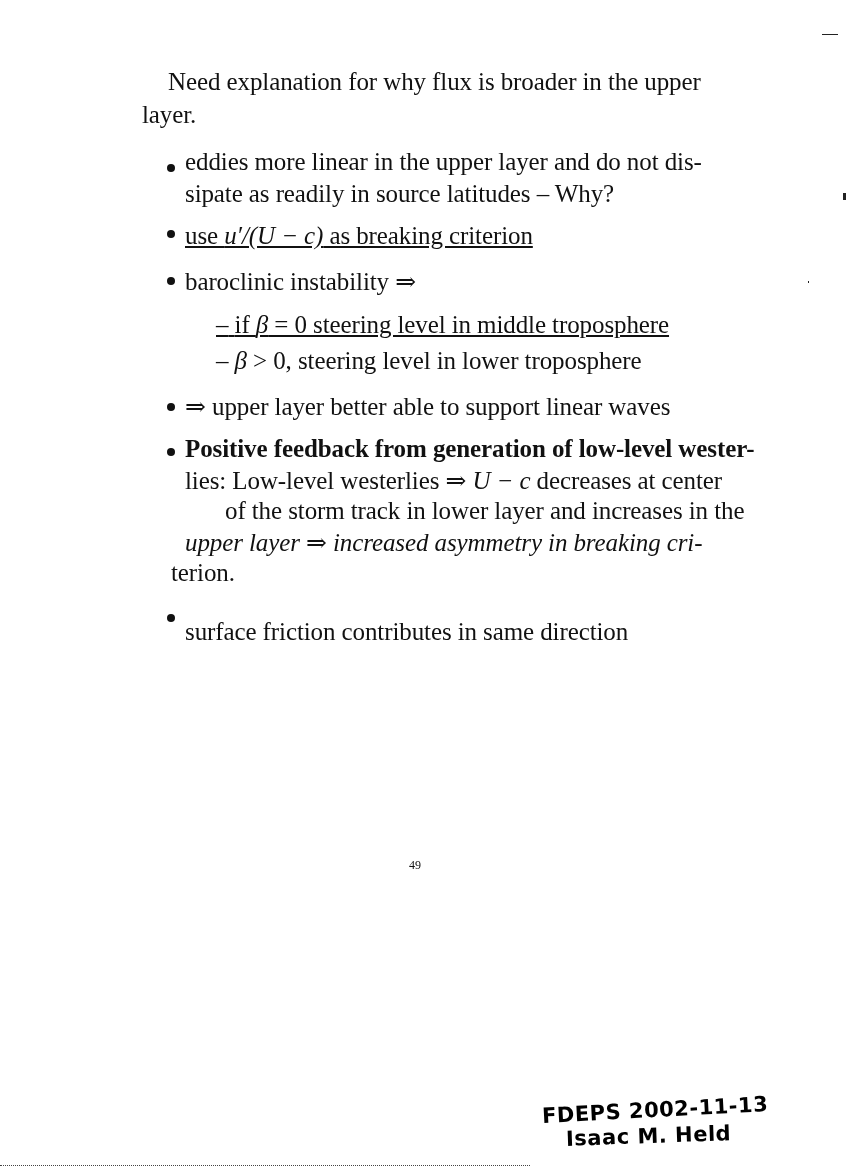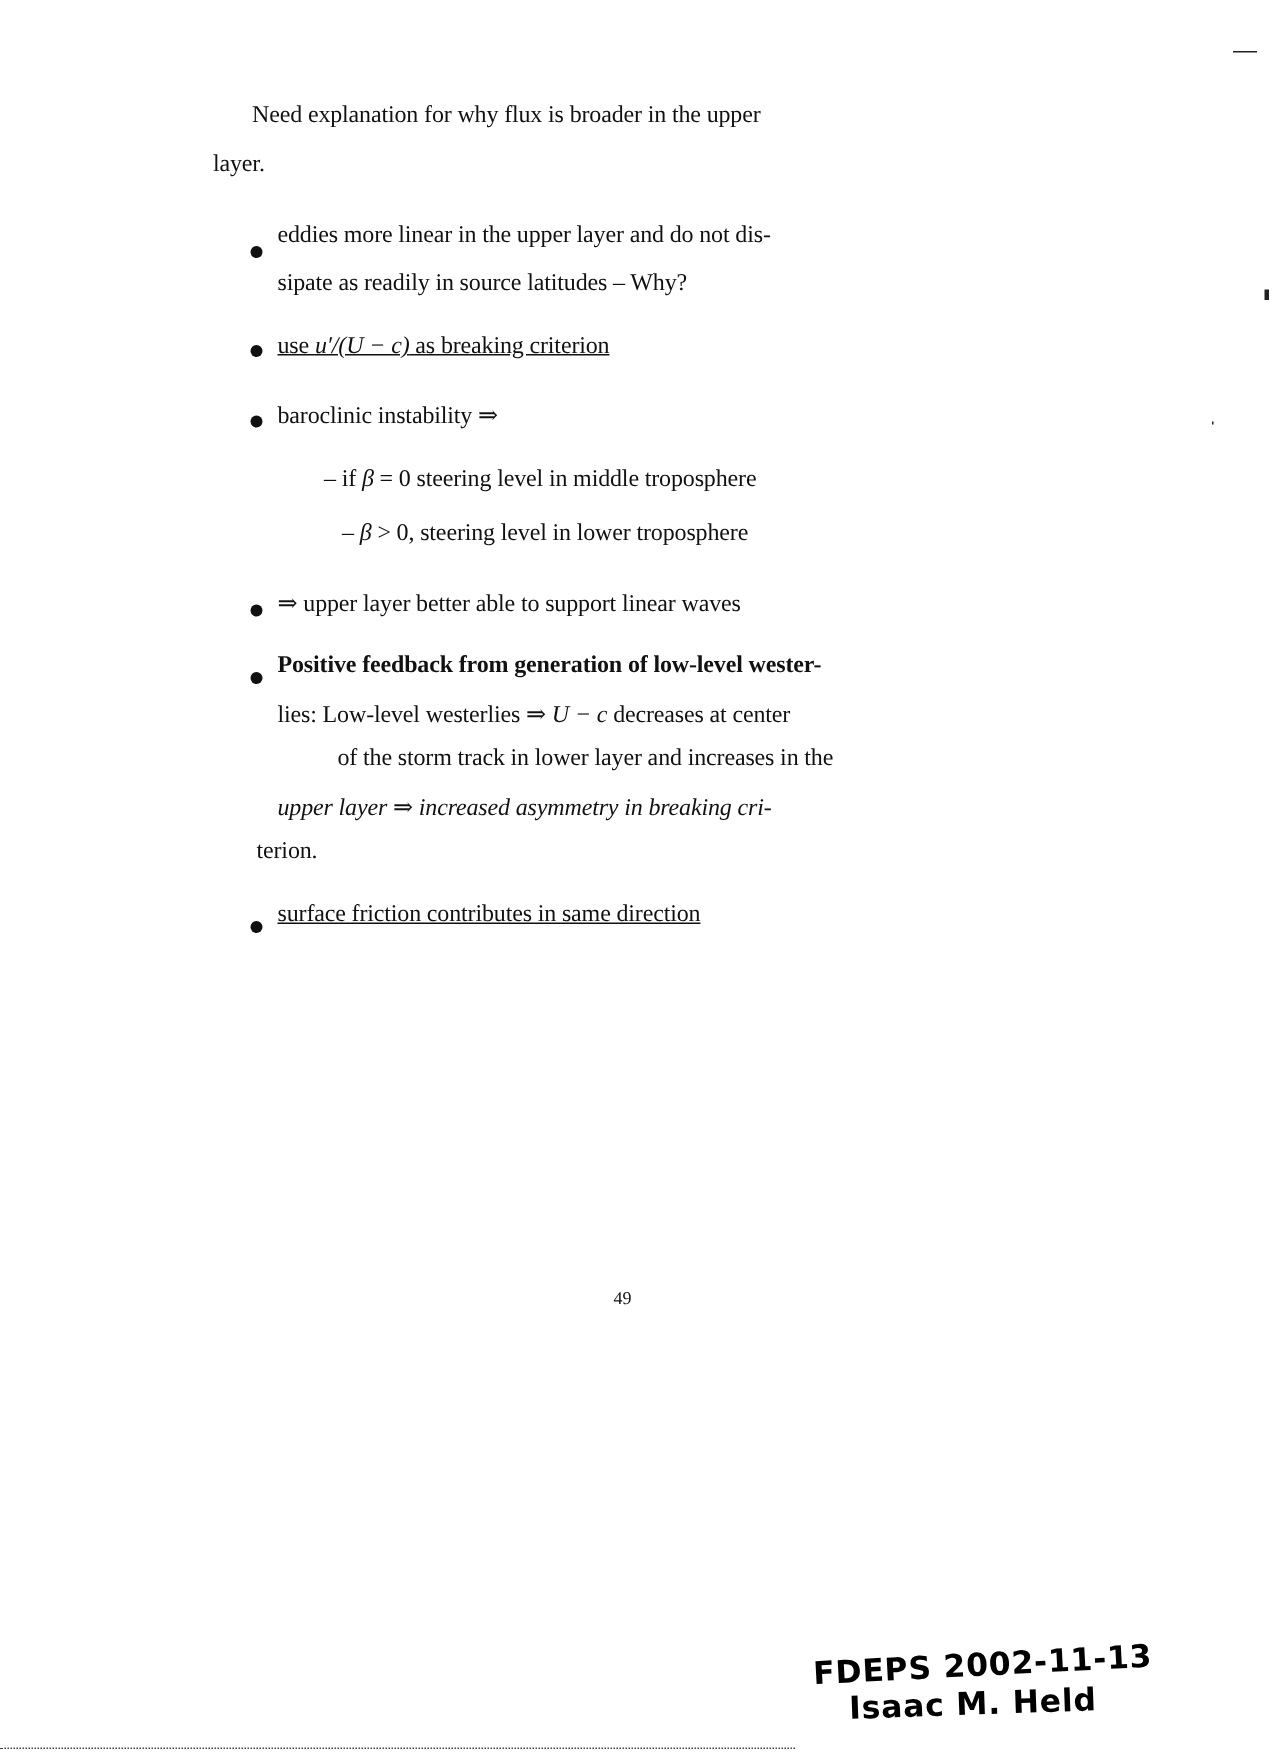--- a/index.html
+++ b/index.html
@@ -1,18 +1,18 @@
 <!DOCTYPE html>
 <html><head>
 <meta charset="utf-8">
 <style>
   html, body { margin: 0; padding: 0; background: #ffffff; }
   body { width: 848px; height: 1169px; position: relative; overflow: hidden;
          font-family: "Liberation Serif", "DejaVu Serif", serif; color: #111; }
-  .line { position: absolute; font-size: 16px; white-space: nowrap; letter-spacing: -0.1px; }
+  .line { position: absolute; font-size: 25px; white-space: nowrap; letter-spacing: -0.1px; }
   .bullet { position: absolute; width: 8px; height: 8px; border-radius: 50%; background: #111; }
   .math { font-style: italic; }
   .pagenum { position: absolute; left: 409px; top: 858px; font-size: 12px; }
   .sig { position: absolute; font-family: "DejaVu Sans", sans-serif; font-weight: bold; color: #000; font-size: 21px; letter-spacing: 0.5px; }
   .edge-dots { position: absolute; left: 0; top: 1165px; width: 530px; height: 0; border-top: 1px dotted #444; }
   .speck { position: absolute; background: #222; }
 </style>
 </head>
 <body>
 
@@ -21,35 +21,35 @@
 
 <div class="bullet" style="left:167px; top:164px;"></div>
 <div class="line" style="left:185px; top:148px;">eddies more linear in the upper layer and do not dis-</div>
 <div class="line" style="left:185px; top:180px;">sipate as readily in source latitudes – Why?</div>
 
 <div class="bullet" style="left:167px; top:230px;"></div>
 <div class="line" style="left:185px; top:222px;text-decoration:underline;"><span>use </span><span class="math">u′/(U − c)</span><span> as breaking criterion</span></div>
 
 <div class="bullet" style="left:167px; top:277px;"></div>
 <div class="line" style="left:185px; top:267px;">baroclinic instability ⇒</div>
-<div class="line" style="left:216px; top:311px;"><span>–</span> <span>if </span><span class="math">β</span><span> = 0 steering level in middle troposphere</span></div>
-<div class="line" style="left:216px; top:347px;margin-left:12px;"><span>–</span> <span class="math">β</span><span> &gt; 0, steering level in lower troposphere</span></div>
+<div class="line" style="left:216px; top:311px;text-decoration:underline;"><span>–</span> <span>if </span><span class="math">β</span><span> = 0 steering level in middle troposphere</span></div>
+<div class="line" style="left:216px; top:347px;"><span>–</span> <span class="math">β</span><span> &gt; 0, steering level in lower troposphere</span></div>
 
 <div class="bullet" style="left:167px; top:403px;"></div>
 <div class="line" style="left:185px; top:392px;">⇒ upper layer better able to support linear waves</div>
 
 <div class="bullet" style="left:167px; top:448px;"></div>
 <div class="line" style="left:185px; top:435px;font-weight:bold;">Positive feedback from generation of low-level wester-</div>
 <div class="line" style="left:185px; top:466px;"><span>lies:  Low-level westerlies ⇒ </span><span class="math">U − c</span><span> decreases at center</span></div>
 <div class="line" style="left:185px; top:497px;margin-left:40px;">of the storm track in lower layer and increases in the</div>
 <div class="line" style="left:185px; top:528px;font-style:italic;">upper layer ⇒ increased asymmetry in breaking cri-</div>
 <div class="line" style="left:171px; top:559px;">terion.</div>
 
 <div class="bullet" style="left:167px; top:614px;"></div>
-<div class="line" style="left:185px; top:601px;text-decoration:underline;">surface friction contributes in same direction</div>
+<div class="line" style="left:185px; top:618px;">surface friction contributes in same direction</div>
 
 <div class="pagenum">49</div>
 
 <div class="sig" style="left:542px; top:1098px; transform: rotate(-3deg);">FDEPS 2002-11-13</div>
 <div class="sig" style="left:566px; top:1124px; transform: rotate(-2deg);">Isaac M. Held</div>
 
 <div class="edge-dots"></div>
 <div class="speck" style="left:822px; top:34px; width:16px; height:1px;"></div>
 <div class="speck" style="left:843px; top:193px; width:3px; height:7px;"></div>
 <div class="speck" style="left:808px; top:281px; width:1px; height:2px;"></div>

